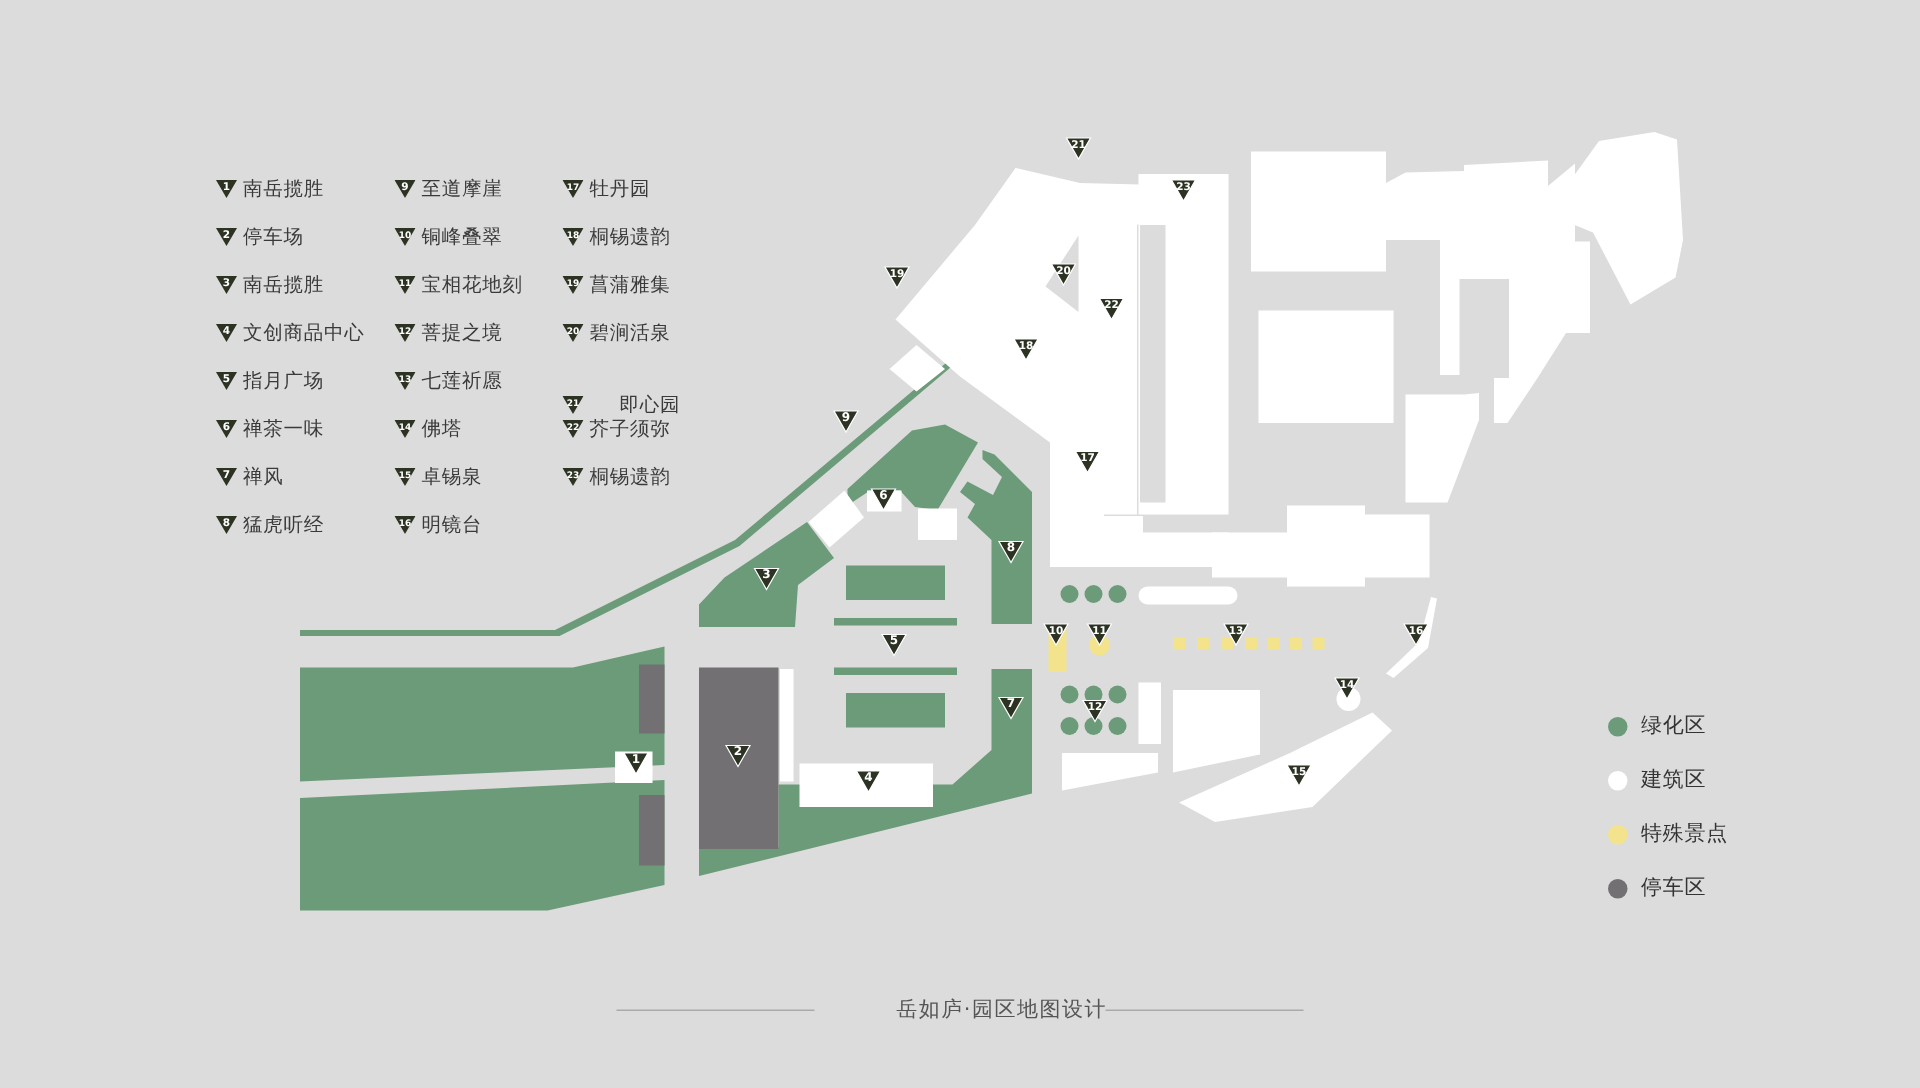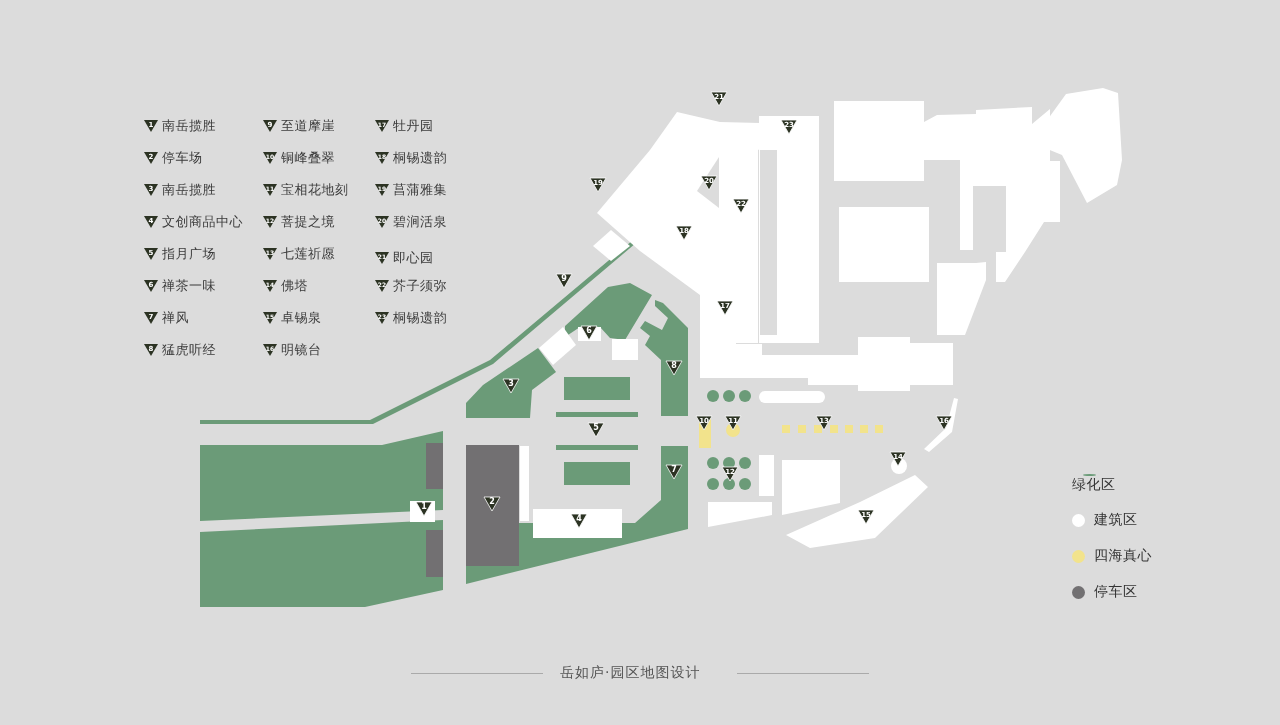--- a/index.html
+++ b/index.html
@@ -24,21 +24,21 @@
     .poi-label { font-size: 13px; color: #3a3a3a; letter-spacing: 0.5px; }
     .legend { position: absolute; left: 1072px; top: 474px; }
     .legend-item {
       position: absolute; left: 0; height: 20px; display: flex; align-items: center;
       white-space: nowrap;
     }
     .legend-dot { width: 13px; height: 13px; border-radius: 50%; margin-right: 9px; }
     .legend-label { font-size: 14px; color: #333; letter-spacing: 0.5px; }
     .footer-line { position: absolute; top: 673px; height: 1px; background: #aaaaaa; }
     .footer-title {
-      position: absolute; top: 664px; left: 560px; width: 178px; text-align: left;
+      position: absolute; top: 664px; left: 560px; width: 178px; text-align: right;
       font-size: 14px; color: #555; letter-spacing: 1px;
     }
     .marker text { font-family: "DejaVu Sans", sans-serif; }
   </style>
 </head>
 <body>
 
 <svg id="map-svg" width="1280" height="725" viewBox="0 0 1280 725" xmlns="http://www.w3.org/2000/svg">
 
   <g fill="#6b9b78">
@@ -410,21 +410,21 @@
       </div>
       <div class="poi-item" style="top: 96px;">
         <span class="poi-tri">
           <svg width="14" height="12" viewBox="0 0 14 12">
             <polygon points="0,0 14,0 7,12" fill="#2c3323"></polygon>
             <text x="7" y="6.5" text-anchor="middle" font-size="6" fill="#fff" font-family="DejaVu Sans, sans-serif" font-weight="bold">20</text>
           </svg>
         </span>
         <span class="poi-label">碧涧活泉</span>
       </div>
-      <div class="poi-item" style="top: 132px;">
+      <div class="poi-item" style="top: 144px; gap: 20px;">
         <span class="poi-tri">
           <svg width="14" height="12" viewBox="0 0 14 12">
             <polygon points="0,0 14,0 7,12" fill="#2c3323"></polygon>
             <text x="7" y="6.5" text-anchor="middle" font-size="6" fill="#fff" font-family="DejaVu Sans, sans-serif" font-weight="bold">21</text>
           </svg>
         </span>
         <span class="poi-label">即心园</span>
       </div>
       <div class="poi-item" style="top: 160px;">
         <span class="poi-tri">
@@ -441,31 +441,31 @@
             <polygon points="0,0 14,0 7,12" fill="#2c3323"></polygon>
             <text x="7" y="6.5" text-anchor="middle" font-size="6" fill="#fff" font-family="DejaVu Sans, sans-serif" font-weight="bold">23</text>
           </svg>
         </span>
         <span class="poi-label">桐锡遗韵</span>
       </div>
     </div>
 </div>
 
 <div class="legend">
-  <div class="legend-item" style="top:0px;flex-direction:column;">
+  <div class="legend-item" style="top:0px;">
     <span class="legend-dot" style="background:#6b9b78;"></span>
     <span class="legend-label">绿化区</span>
   </div>
   <div class="legend-item" style="top:36px;text-align:right;">
     <span class="legend-dot" style="background:#ffffff;"></span>
     <span class="legend-label">建筑区</span>
   </div>
   <div class="legend-item" style="top:72px;">
     <span class="legend-dot" style="background:#f2e38c;"></span>
-    <span class="legend-label">四海真心</span>
+    <span class="legend-label">特殊景点</span>
   </div>
   <div class="legend-item" style="top:108px;">
     <span class="legend-dot" style="background:#727072;"></span>
     <span class="legend-label">停车区</span>
   </div>
 </div>
 
 <div class="footer-line" style="left:411px; width:132px;"></div>
 <div class="footer-title">岳如庐·园区地图设计</div>
 <div class="footer-line" style="left:737px; width:132px;"></div>

